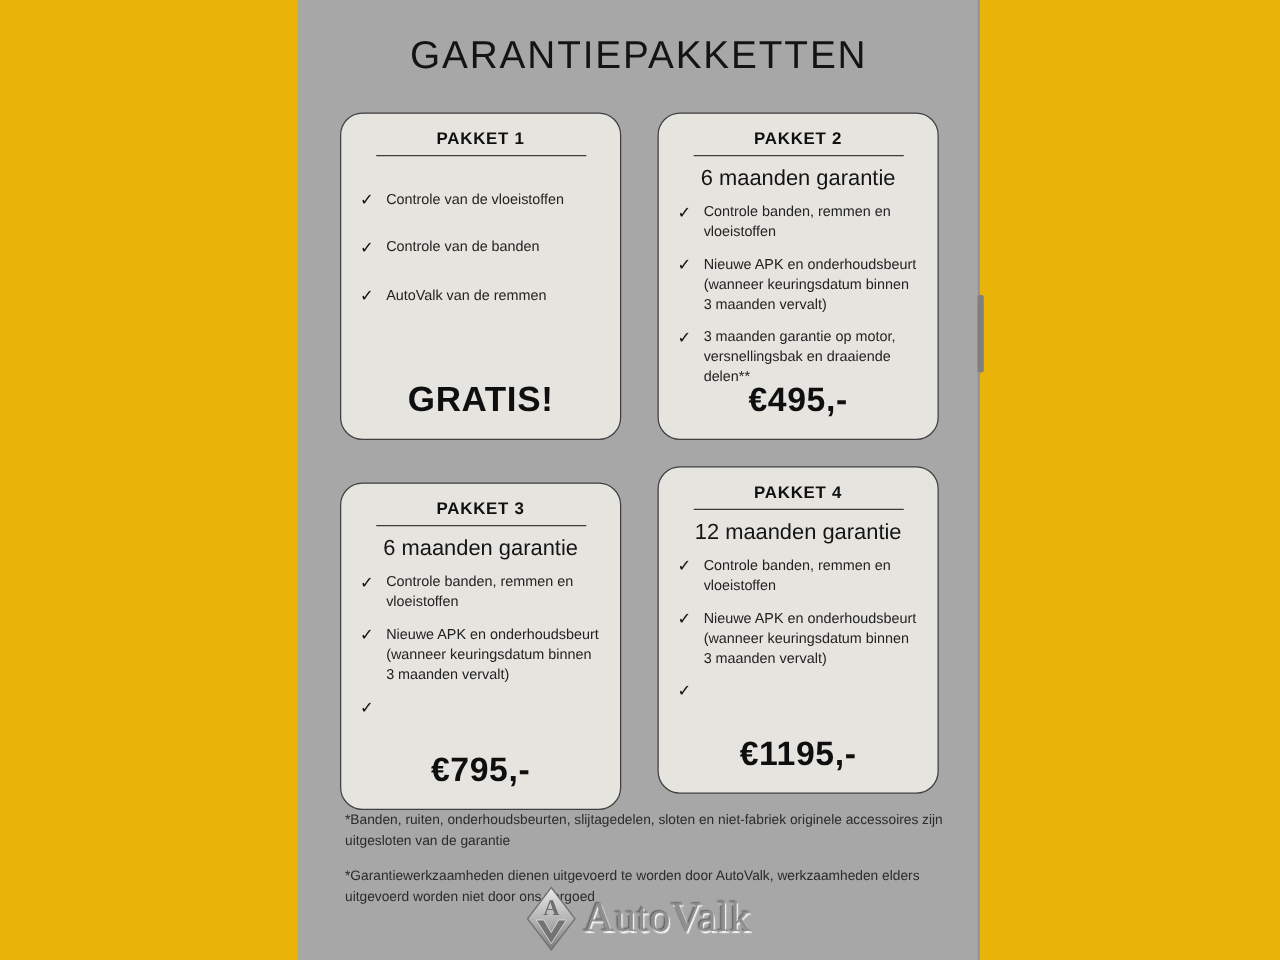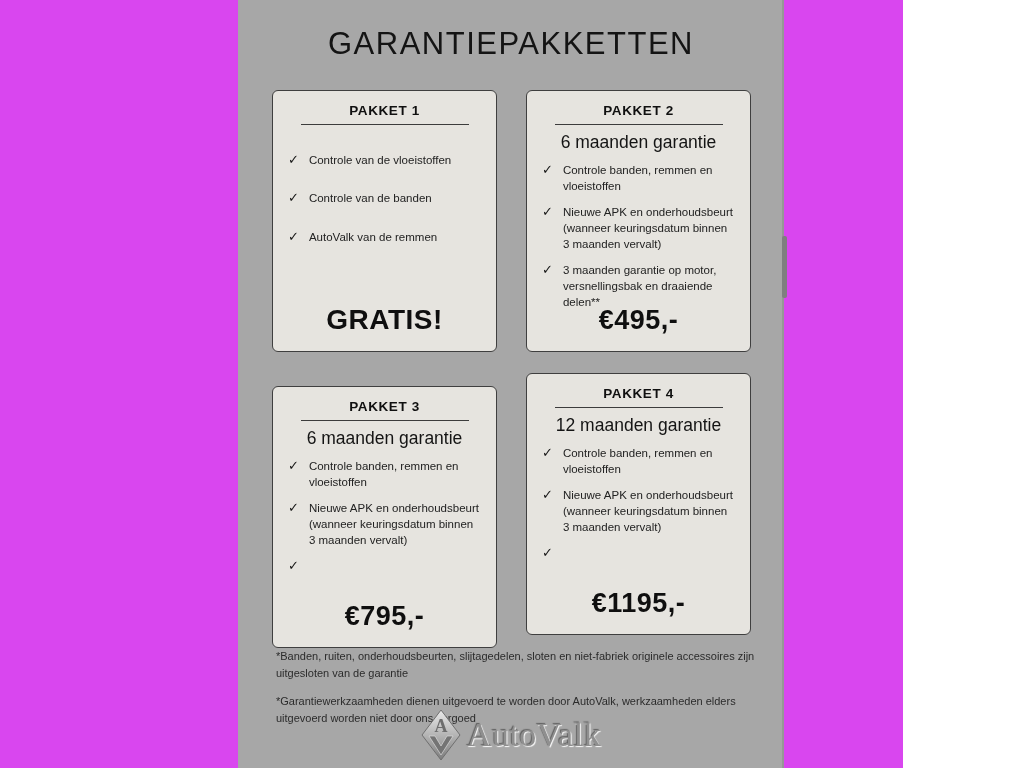--- a/index.html
+++ b/index.html
@@ -1,30 +1,30 @@
 <!DOCTYPE html>
 <html><head>
 <meta charset="utf-8">
 <style>
   html,body{margin:0;padding:0;}
   .page{
-    position:relative;width:903px;height:768px;background:#d946ef;overflow:hidden;
+    position:relative;width:1024px;height:768px;background:#eab308;overflow:hidden;
     font-family:"Liberation Sans", sans-serif;color:#1a1a1a;
   }
   .poster{
     position:absolute;left:238px;top:0;width:546px;height:768px;
     background:#a7a7a7;box-shadow:inset -2px 0 0 rgba(0,0,0,0.10);
   }
   .page-title{
     position:absolute;top:26px;left:0;width:100%;text-align:center;
     font-size:31px;font-weight:400;letter-spacing:1.5px;color:#141414;
   }
   .card{
     position:absolute;width:225px;height:262px;box-sizing:border-box;
-    background:#e6e4df;border:1.5px solid #3f3f3f;border-radius:6px;
+    background:#e6e4df;border:1.5px solid #3f3f3f;border-radius:18px;
     padding:0 15px;
   }
   .card-pos-1{left:34px;top:90px}
   .card-pos-2{left:288px;top:90px}
   .card-pos-3{left:34px;top:386px}
   .card-pos-4{left:288px;top:373px}
   .card-header{
     margin-top:12px;text-align:center;font-size:13.5px;font-weight:bold;
     letter-spacing:.6px;color:#101010;
   }

